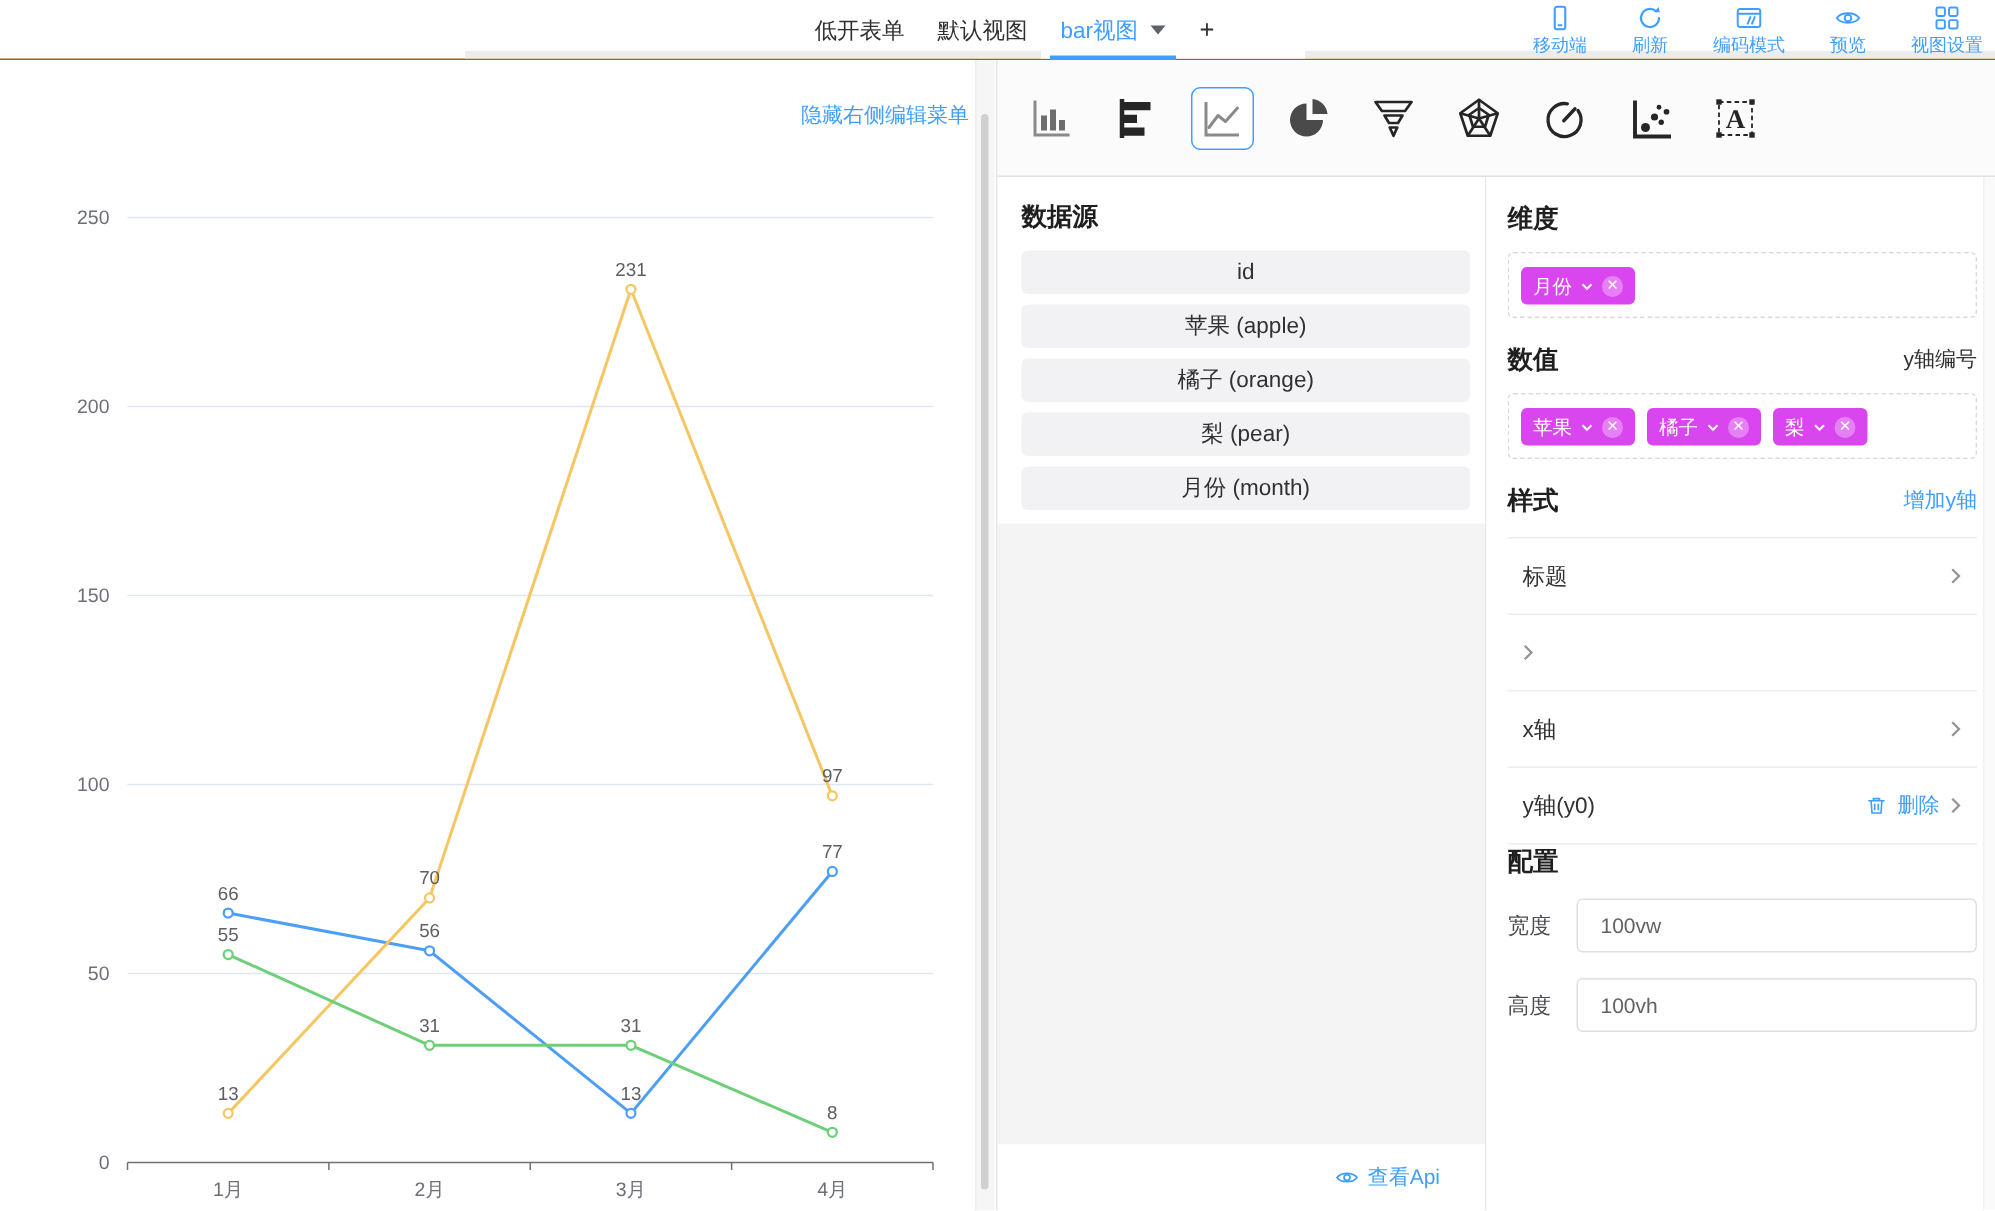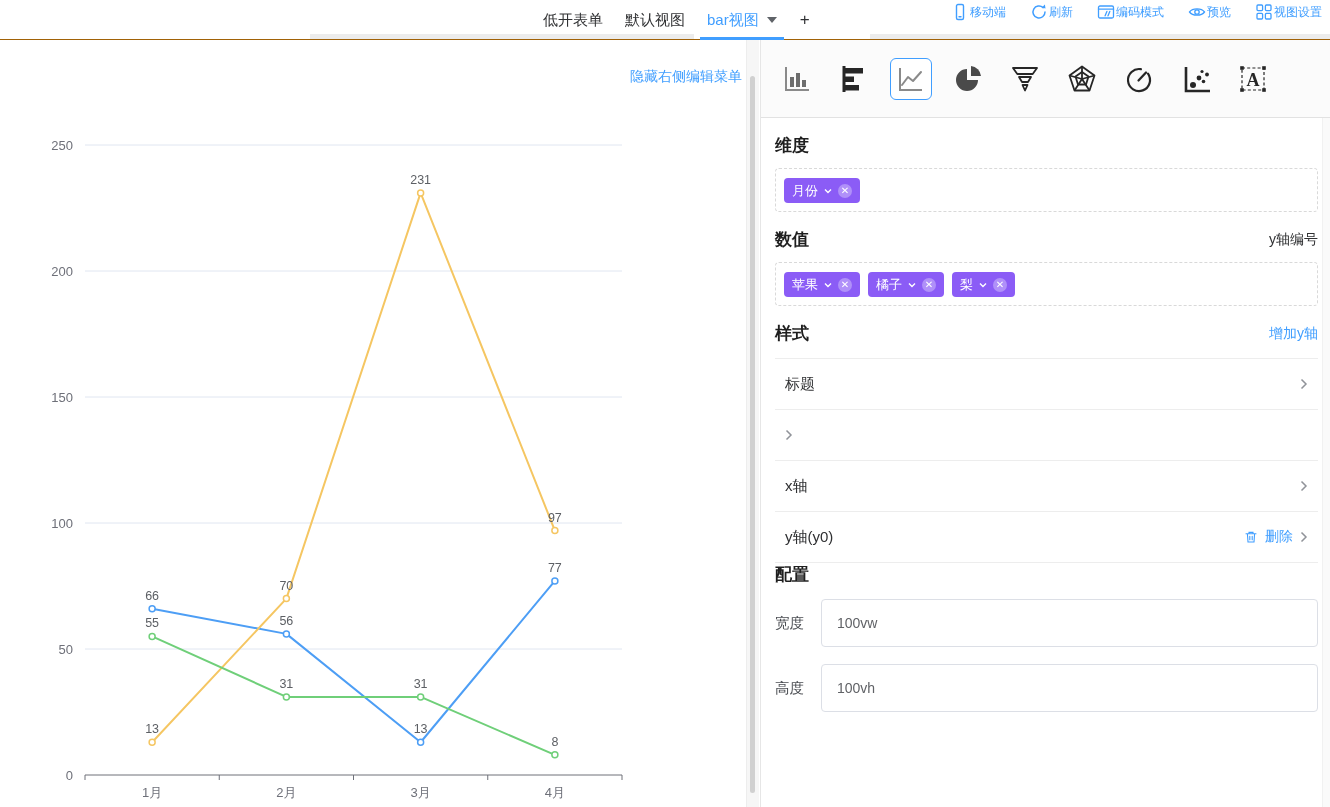--- a/index.html
+++ b/index.html
@@ -10,27 +10,27 @@
   .header { position:relative; height:40px; background:#fff; border-bottom:1px solid #a16207; }
   .tab-strip { position:absolute; left:310px; right:0; bottom:0; height:5px; background:#ececec; }
   .tab-strip-gap { position:absolute; left:694px; bottom:0; width:176px; height:5px; background:#fff; }
   .tabs { position:absolute; left:532px; top:0; height:40px; display:flex; align-items:center; z-index:2; }
   .tab { position:relative; height:40px; display:flex; align-items:center; padding:0 11px; font-size:15px; color:#303133; cursor:pointer; white-space:nowrap; }
   .tab.active { color:#409EFF; }
   .tab.active::after { content:""; position:absolute; left:4px; right:4px; bottom:0; height:3px; background:#409EFF; }
   .tab-caret { width:0; height:0; border-left:5px solid transparent; border-right:5px solid transparent; border-top:6px solid #5f6368; margin-left:8px; }
   .tab-add { height:40px; display:flex; align-items:center; padding:0 12px; font-size:17px; color:#303133; cursor:pointer; }
   .actions { position:absolute; right:8px; top:3px; display:flex; gap:24px; z-index:2; }
-  .action { display:flex; flex-direction:row; align-items:center; gap:1px; color:#409EFF; font-size:12px; cursor:pointer; min-width:36px; }
+  .action { display:flex; flex-direction:column; align-items:center; gap:1px; color:#409EFF; font-size:12px; cursor:pointer; min-width:36px; }
   .action svg { display:block; }
 
   
   .main { display:flex; height:767px; }
 
-  .canvas-panel { position:relative; width:761px; background:#fff; border-right:1px solid #e6e6e6; flex:none; }
+  .canvas-panel { position:relative; width:665px; background:#fff; border-right:1px solid #e6e6e6; flex:none; }
   #chart-svg { position:absolute; left:0; top:0; }
   #chart-svg text { font-family:"Liberation Sans","DejaVu Sans",sans-serif; }
   .hide-link { position:absolute; top:28px; right:18px; color:#409EFF; font-size:14px; cursor:pointer; z-index:3; }
   .v-scrollbar { position:absolute; right:1px; top:0; bottom:0; width:13px; background:#f6f6f6; border-left:1px solid #ededed; }
   .v-thumb { position:absolute; left:3px; width:5px; top:36px; bottom:14px; background:#d0d0d0; border-radius:3px; }
 
   .right-panel { flex:1; display:flex; flex-direction:column; min-width:0; }
   .type-bar { height:78px; flex:none; display:flex; align-items:center; gap:15px; padding-left:15px; background:#fbfbfb; border-bottom:1px solid #e2e2e2; }
   .type-btn { width:42px; height:42px; display:flex; align-items:center; justify-content:center; border:1.5px solid transparent; border-radius:6px; background:transparent; cursor:pointer; }
   .type-btn.selected { border-color:#409EFF; background:#fff; }
@@ -47,30 +47,30 @@
   .api-link { display:flex; align-items:center; gap:6px; color:#409EFF; font-size:14px; cursor:pointer; }
 
   
   .cfg-col { flex:1; position:relative; padding:0 12px 0 14px; overflow:hidden; background:#fff; }
   .gutter { position:absolute; right:0; top:0; bottom:0; width:8px; background:#fafafa; border-left:1px solid #f1f1f1; }
   .sec-title { font-size:17px; font-weight:bold; color:#1f1f1f;font-family:Liberation Mono, monospace; }
   .sec-head { display:flex; align-items:center; justify-content:space-between; margin-top:16px; }
   .sec-head .side-label { font-size:14px; color:#303133; }
   .sec-head .side-link { font-size:14px; color:#409EFF; cursor:pointer; }
   .drop-zone { margin-top:11px; min-height:44px; border:1px dashed #d9d9d9; border-radius:4px; background:#fff; padding:9px 8px 3px; display:flex; flex-wrap:wrap; gap:8px; }
-  .tag { display:inline-flex; align-items:center; gap:5px; height:25px; padding:0 8px; background:#8b5cf6; border-radius:4px; color:#fff; font-size:13px; cursor:pointer; }
+  .tag { display:inline-flex; align-items:center; gap:5px; height:25px; padding:0 8px; background:#d946ef; border-radius:4px; color:#fff; font-size:13px; cursor:pointer; }
   .tag-close { width:14px; height:14px; border-radius:50%; background:rgba(255,255,255,.32); color:#fff; font-size:10px; line-height:14px; text-align:center; cursor:pointer; }
   .style-list { margin-top:13px; border-bottom:1px solid #ededed; }
   .style-row { height:51px; border-top:1px solid #ededed; display:flex; align-items:center; padding:0 10px; cursor:pointer; }
   .style-row .row-label { flex:1; font-size:15px; color:#303133; }
   .row-actions { display:flex; align-items:center; gap:7px; }
   .del-link { color:#409EFF; font-size:14px; cursor:pointer; }
   .cfg-row { display:flex; align-items:center; margin:13px 0 17px; }
   .cfg-row .cfg-label { width:46px; flex:none; font-size:14.5px; color:#4a4d52; }
-  .cfg-input { flex:1; height:48px; border:1px solid #dcdfe6; border-radius:4px; padding:0 15px; font-size:14px; color:#606266; outline:none; font-family:inherit; background:#fff; } .mt20 { }
+  .cfg-input { flex:1; height:36px; border:1px solid #dcdfe6; border-radius:4px; padding:0 15px; font-size:14px; color:#606266; outline:none; font-family:inherit; background:#fff; } .mt20 { }
 </style>
 </head>
 <body>
 
 <div class="header">
   <div class="tab-strip"></div>
   <div class="tab-strip-gap"></div>
   <div class="tabs">
     <div class="tab">低开表单</div>
     <div class="tab">默认视图</div>
@@ -249,20 +249,40 @@
             <rect x="25.2" y="3.2" width="3.6" height="3.6" fill="#262626"></rect>
             <rect x="3.2" y="25.2" width="3.6" height="3.6" fill="#262626"></rect>
             <rect x="25.2" y="25.2" width="3.6" height="3.6" fill="#262626"></rect>
           <text x="16" y="22.5" text-anchor="middle" font-family="'Liberation Serif','DejaVu Serif',serif" font-weight="bold" font-size="18" fill="#262626">A</text>
         </svg>
       </button>
     </div>
 
     <div class="panel-body">
 
+      <div class="ds-col">
+        <div class="ds-title">数据源</div>
+        <div class="ds-list">
+          <div class="ds-item">id</div>
+          <div class="ds-item">苹果 (apple)</div>
+          <div class="ds-item">橘子 (orange)</div>
+          <div class="ds-item">梨 (pear)</div>
+          <div class="ds-item">月份 (month)</div>
+        </div>
+        <div class="ds-empty"></div>
+        <div class="ds-footer">
+          <div class="api-link">
+            <svg width="16" height="16" viewBox="0 0 18 18" fill="none" stroke="#409EFF" stroke-width="1.3">
+              <path d="M1.5 9C4.5 4.8 13.5 4.8 16.5 9 13.5 13.2 4.5 13.2 1.5 9Z"></path>
+                <circle cx="9" cy="9" r="2.2"></circle>
+            </svg>
+            <span>查看Api</span>
+          </div>
+        </div>
+      </div>
 
       <div class="cfg-col">
         <div class="sec-head">
           <div class="sec-title">维度</div>
         </div>
         <div class="drop-zone">
           <span class="tag">
             <span>月份</span>
             <svg width="10" height="10" viewBox="0 0 10 10" fill="none" stroke="#fff" stroke-width="1.4">
                 <polyline points="2,3.5 5,6.5 8,3.5"></polyline>

